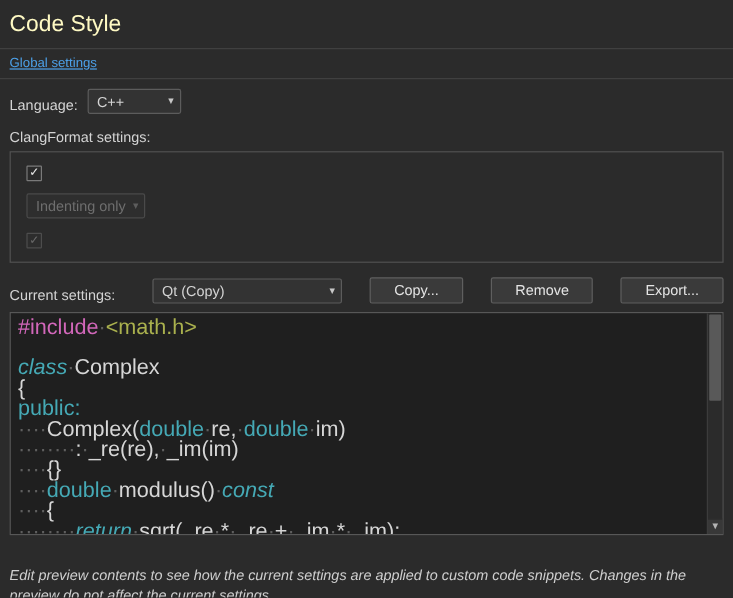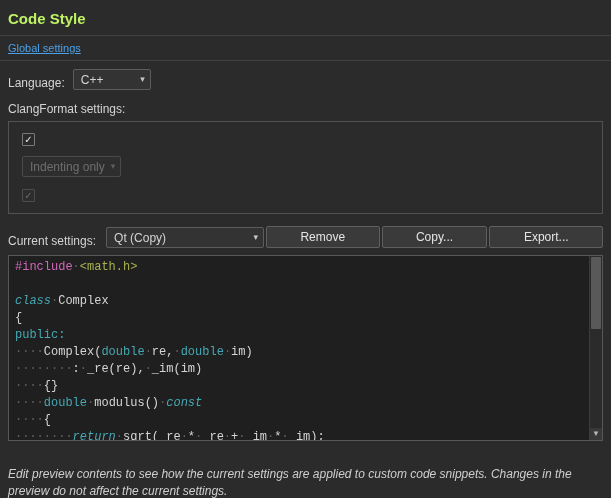--- a/index.html
+++ b/index.html
@@ -1,20 +1,20 @@
 <!DOCTYPE html>
 <html style="--accent-link: #4ca0e8; --keyword: #45a9b5; --preprocessor: #d267ba; --string: #aab14e; --plain-code: #d6d6d6; --whitespace-dot: #5f5f5f;"><head>
 <meta charset="utf-8">
 <style>
   *{box-sizing:border-box;margin:0;padding:0}
   html,body{width:611px;height:498px;overflow:hidden}
   body{background:#2b2b2b;font-family:"Liberation Sans",sans-serif;font-size:12px;color:#d4d4d4}
   .page{width:611px;height:498px;padding:8px;overflow:hidden}
 
-  .title{font-size:15px;font-weight:bold;color:#bef264;margin:2px 0 8px 0}
+  .title{font-size:19px;font-weight:normal;color:#fef9c3;margin:2px 0 8px 0}
   .sep{height:1px;background:#404040;margin:0 -8px}
 
   .link{display:inline-block;margin:6px 0;color:var(--accent-link,#4ca0e8);text-decoration:underline;font-size:11px;cursor:pointer}
 
   .row{display:flex;align-items:flex-end}
   .lang-row{margin-top:8px}
   .lbl{margin-right:8px;white-space:nowrap}
 
   .combo{display:flex;align-items:center;justify-content:space-between;height:21px;background:#333333;border:1px solid #5c5c5c;border-radius:2px;padding:0 5px 0 7px;cursor:default;white-space:nowrap}
   .combo-arrow{font-size:9px;color:#c8c8c8;margin-left:6px;line-height:1}
@@ -26,25 +26,25 @@
 
   .group-label{margin-top:12px}
   .groupbox{border:1px solid #525252;margin-top:5px;padding:11px 13px}
   .check-row{display:flex;align-items:center}
   .checkbox{width:13px;height:13px;border:1px solid #7a7a7a;background:#2a2a2a;display:inline-flex;align-items:center;justify-content:center;font-size:10px;line-height:1;color:#e8e8e8;margin-right:7px;border-radius:1px;flex:0 0 13px}
   .check-row.disabled .checkbox{border-color:#4d4d4d;color:#6a6a6a;background:#2d2d2d}
   .check-row.disabled .check-label{color:#6e6e6e}
   .groupbox .combo{margin:10px 0 12px 0}
 
   .settings-row{margin-top:12px}
-  .settings-row > * + *{margin-left:2px}
+  .settings-row > * + *{margin-left:23px}
   .btn{flex:1 1 auto;height:22px;background:#3a3a3a;border:1px solid #5f5f5f;border-radius:2px;color:#e4e4e4;font-size:12px;font-family:"Liberation Sans",sans-serif;cursor:pointer}
 
   .editor{margin-top:7px;height:186px;background:#1f1f1f;border:1px solid #575757;position:relative;overflow:hidden}
-  .code{position:absolute;top:0;left:0;right:14px;bottom:0;padding:3px 0 0 6px;font-family:Liberation Mono, monospace;font-size:12px;line-height:17px;white-space:pre;overflow:hidden}
+  .code{position:absolute;top:0;left:0;right:14px;bottom:0;padding:3px 0 0 6px;font-family:Liberation Sans, sans-serif;font-size:18px;line-height:17px;white-space:pre;overflow:hidden}
   .tk-pp{color:var(--preprocessor,#d267ba)}
   .tk-str{color:var(--string,#aab14e)}
   .tk-kw{color:var(--keyword,#45a9b5)}
   .tk-kwi{color:var(--keyword,#45a9b5);font-style:italic}
   .tk-pl{color:var(--plain-code,#d6d6d6)}
   .tk-ws{color:var(--whitespace-dot,#5f5f5f)}
 
   .vscrollbar{position:absolute;top:0;right:0;bottom:0;width:13px;background:#2b2b2b;border-left:1px solid #3c3c3c}
   .vthumb{position:absolute;top:1px;left:1px;right:1px;height:72px;background:#595959;border-radius:1px;cursor:pointer}
   .varrow{position:absolute;bottom:0;left:0;right:0;height:13px;background:#383838;border-top:1px solid #2a2a2a;display:flex;align-items:center;justify-content:center;font-size:8px;line-height:1;color:#b5b5b5;cursor:pointer}
@@ -83,22 +83,22 @@
       <span class="checkbox checked">✓</span>
     </div>
   </div>
 
   <div class="row settings-row">
     <span class="lbl">Current settings:</span>
     <div class="combo w-current">
       <span class="combo-text">Qt (Copy)</span>
       <span class="combo-arrow">▾</span>
     </div>
+    <button class="btn">Copy...</button>
     <button class="btn">Remove</button>
-    <button class="btn">Copy...</button>
     <button class="btn">Export...</button>
   </div>
 
   <div class="editor">
     <div class="code"><div class="code-line"><span class="tk-pp">#include</span><span class="tk-ws">·</span><span class="tk-str">&lt;math.h&gt;</span></div><div class="code-line">&nbsp;</div><div class="code-line"><span class="tk-kwi">class</span><span class="tk-ws">·</span><span class="tk-pl">Complex</span></div><div class="code-line"><span class="tk-pl">{</span></div><div class="code-line"><span class="tk-kw">public:</span></div><div class="code-line"><span class="tk-ws">····</span><span class="tk-pl">Complex(</span><span class="tk-kw">double</span><span class="tk-ws">·</span><span class="tk-pl">re,</span><span class="tk-ws">·</span><span class="tk-kw">double</span><span class="tk-ws">·</span><span class="tk-pl">im)</span></div><div class="code-line"><span class="tk-ws">········</span><span class="tk-pl">:</span><span class="tk-ws">·</span><span class="tk-pl">_re(re),</span><span class="tk-ws">·</span><span class="tk-pl">_im(im)</span></div><div class="code-line"><span class="tk-ws">····</span><span class="tk-pl">{}</span></div><div class="code-line"><span class="tk-ws">····</span><span class="tk-kw">double</span><span class="tk-ws">·</span><span class="tk-pl">modulus()</span><span class="tk-ws">·</span><span class="tk-kwi">const</span></div><div class="code-line"><span class="tk-ws">····</span><span class="tk-pl">{</span></div><div class="code-line"><span class="tk-ws">········</span><span class="tk-kwi">return</span><span class="tk-ws">·</span><span class="tk-pl">sqrt(_re</span><span class="tk-ws">·</span><span class="tk-pl">*</span><span class="tk-ws">·</span><span class="tk-pl">_re</span><span class="tk-ws">·</span><span class="tk-pl">+</span><span class="tk-ws">·</span><span class="tk-pl">_im</span><span class="tk-ws">·</span><span class="tk-pl">*</span><span class="tk-ws">·</span><span class="tk-pl">_im);</span></div></div>
     <div class="vscrollbar">
       <div class="vthumb"></div>
       <div class="varrow">
           <span>▼</span>
         </div>

